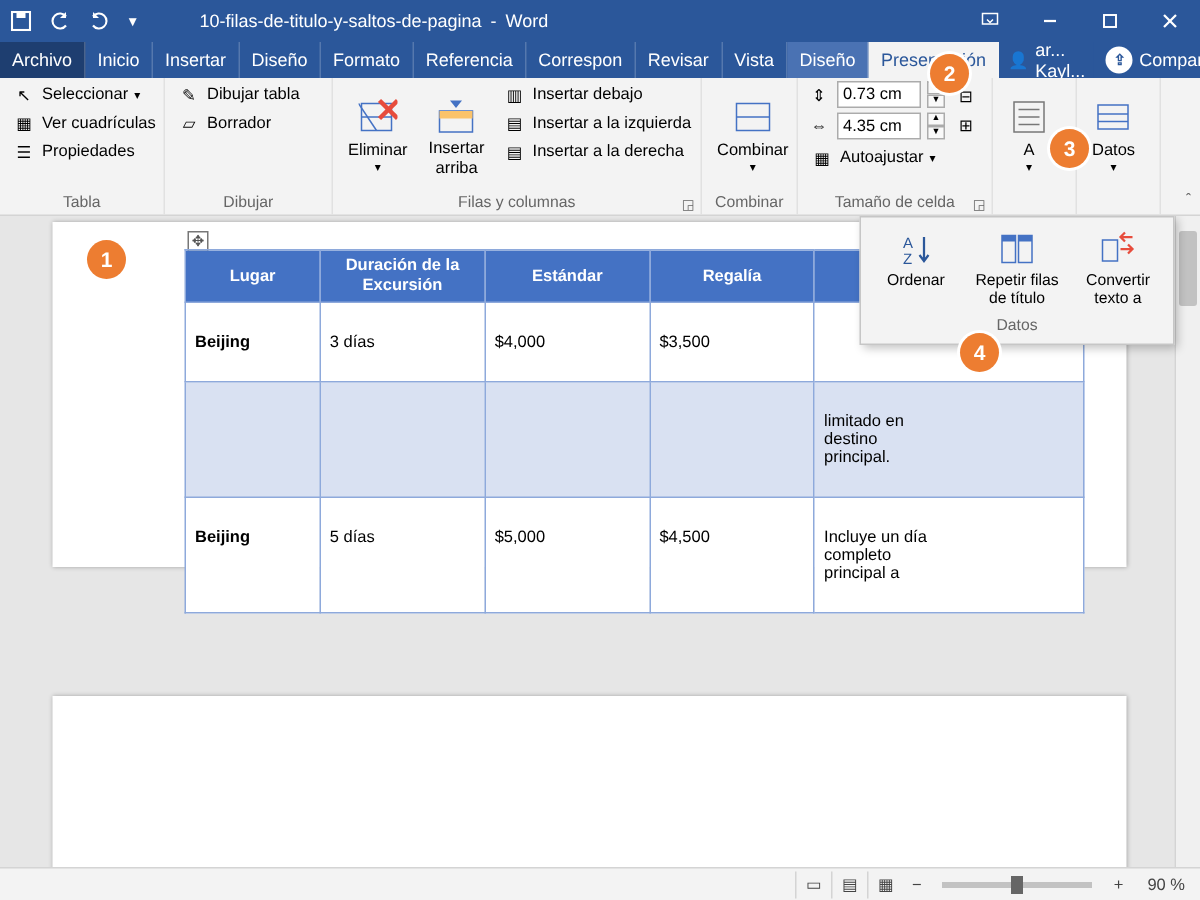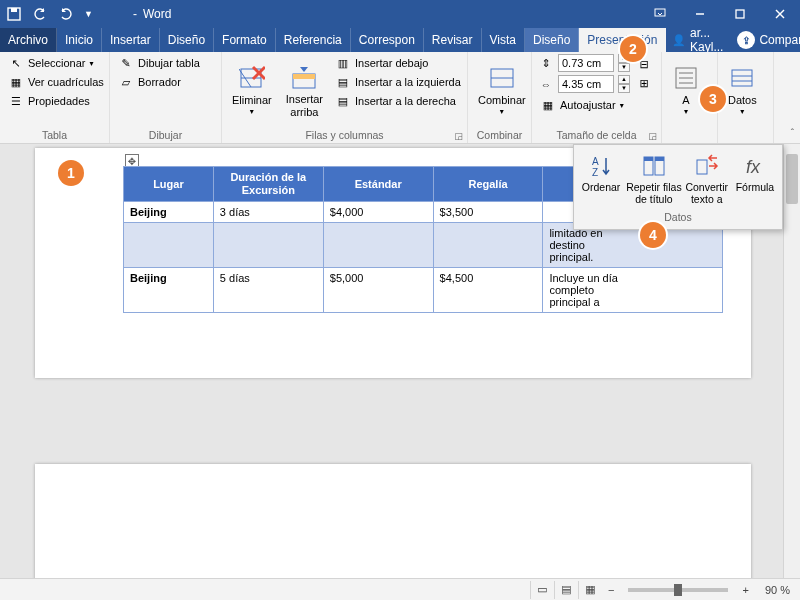--- a/index.html
+++ b/index.html
@@ -33,21 +33,21 @@
   .spin div { height: 9px; border: 1px solid #ababab; font-size: 6px; text-align: center; line-height: 7px; background: #f9f9f9; }
   .collapse { position: absolute; right: 6px; bottom: 4px; color: #666; font-size: 10px; }
   .doc-area { position: absolute; top: 144px; left: 0; right: 0; bottom: 22px; background: #e6e6e6; overflow: hidden; }
   .vscroll { position: absolute; right: 0; top: 0; bottom: 0; width: 17px; background: #f0f0f0; border-left: 1px solid #d4d4d4; }
   .vthumb { position: absolute; left: 2px; right: 2px; top: 10px; height: 50px; background: #c2c2c2; border-radius: 2px; }
   .page { position: absolute; background: #fff; box-shadow: 0 0 3px rgba(0,0,0,0.3); left: 35px; width: 716px; }
   .page1 { top: 4px; height: 230px; }
   .page2 { top: 320px; height: 300px; }
   .tbl { position: absolute; border-collapse: collapse; font-size: 11px; }
   .tbl th { background: #4472c4; color: #fff; font-weight: 600; border: 1px solid #8ea9db; padding: 4px 6px; text-align: center; line-height: 1.2; }
-  .tbl td { border: 1px solid #8ea9db; padding: 4px 6px; vertical-align: top; background: #d9e1f2; }
+  .tbl td { border: 1px solid #8ea9db; padding: 20px 6px; vertical-align: top; background: #d9e1f2; }
   .tbl tr.odd td { background: #fff; }
   .move-handle { position: absolute; left: 90px; top: 6px; width: 14px; height: 14px; border: 1px solid #777; background: #fff; display: flex; align-items: center; justify-content: center; font-size: 10px; color: #555; }
   .dd-panel { position: absolute; left: 573px; top: 0px; width: 210px; background: #f3f3f3; border: 1px solid #c6c6c6; box-shadow: 2px 2px 6px rgba(0,0,0,0.25); z-index: 50; }
   .dd-row { display: flex; padding: 6px 4px 2px 4px; gap: 2px; }
   .dd-btn { flex: 1; display: flex; flex-direction: column; align-items: center; gap: 3px; font-size: 10.5px; text-align: center; line-height: 1.1; padding: 2px 0; }
   .dd-btn .dic { width: 26px; height: 26px; display: flex; align-items: center; justify-content: center; }
   .dd-label { text-align: center; color: #666; font-size: 10.5px; padding: 2px 0 6px 0; }
   .callout { position: absolute; width: 26px; height: 26px; border-radius: 50%; background: #ed7d31; color: #fff; font-weight: 700; font-size: 14px; display: flex; align-items: center; justify-content: center; box-shadow: 0 0 0 2px #fff; z-index: 80; }
   .statusbar { position: absolute; left: 0; right: 0; bottom: 0; height: 22px; background: #f3f3f3; border-top: 1px solid #d4d4d4; display: flex; align-items: center; font-size: 11px; color: #444; }
   .sb-spacer { flex: 1; }
@@ -75,20 +75,21 @@
       </span>
     <span class="tb-icon">
         <svg width="14" height="14">
           <path d="M3 4 A5 5 0 1 1 3 10" fill="none" stroke="#fff" stroke-width="1.4"></path>
           <path d="M3 1 L3 5 L7 5 Z" fill="#fff"></path>
         </svg>
       </span>
     <span style="color:#fff;font-size:9px;">▼</span>
   </div>
   <div class="tb-title">
+    <span>10-filas-de-titulo-y-saltos-de-pagina</span>
     <span>-</span>
     <span>Word</span>
   </div>
   <div class="tb-right">
     <div class="winbtn">
         <svg width="12" height="12">
           <rect x="1" y="1" width="10" height="7" fill="none" stroke="#fff"></rect>
           <path d="M4 5 L6 7 L8 5" fill="none" stroke="#fff"></path>
         </svg>
       </div>
@@ -373,28 +374,20 @@
           <span class="dic">
             <svg width="24" height="24">
               <rect x="2" y="6" width="10" height="14" fill="none" stroke="#4472c4"></rect>
               <path d="M14 12 L22 12 M19 9 L22 12 L19 15" stroke="#e74c3c" fill="none" stroke-width="1.5"></path>
               <path d="M22 4 L14 4 M17 1 L14 4 L17 7" stroke="#e74c3c" fill="none" stroke-width="1.5"></path>
             </svg>
           </span>
           <span style="white-space:pre;">Convertir
 texto a</span>
         </div>
-      <div class="dd-btn">
-          <span class="dic">
-            <svg width="24" height="24">
-              <text x="3" y="19" font-size="18" font-style="italic" fill="#555">fx</text>
-            </svg>
-          </span>
-          <span>Fórmula</span>
-        </div>
     </div>
     <div class="dd-label">Datos</div>
   </div>
 </div>
 
 <div class="callout" style="left:58px; top:160px;">1</div>
 <div class="callout" style="left:620px; top:36px;">2</div>
 <div class="callout" style="left:700px; top:86px;">3</div>
 <div class="callout" style="left:640px; top:222px;">4</div>
 

